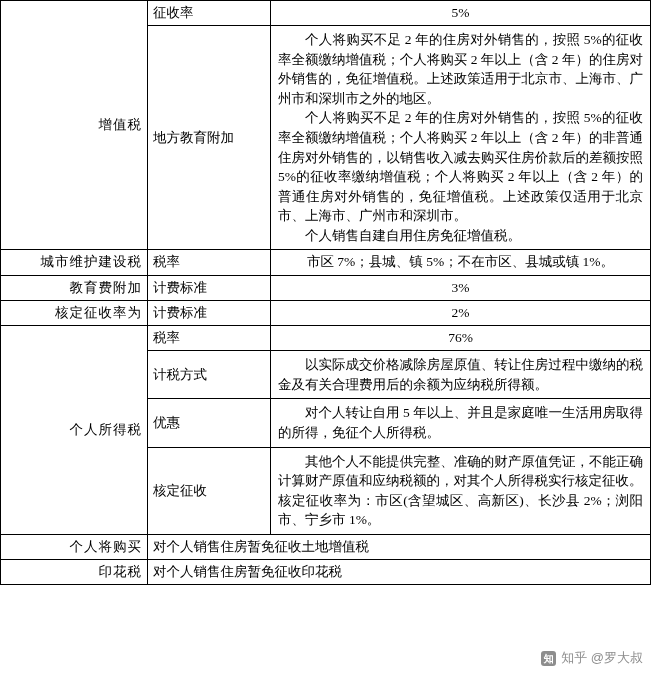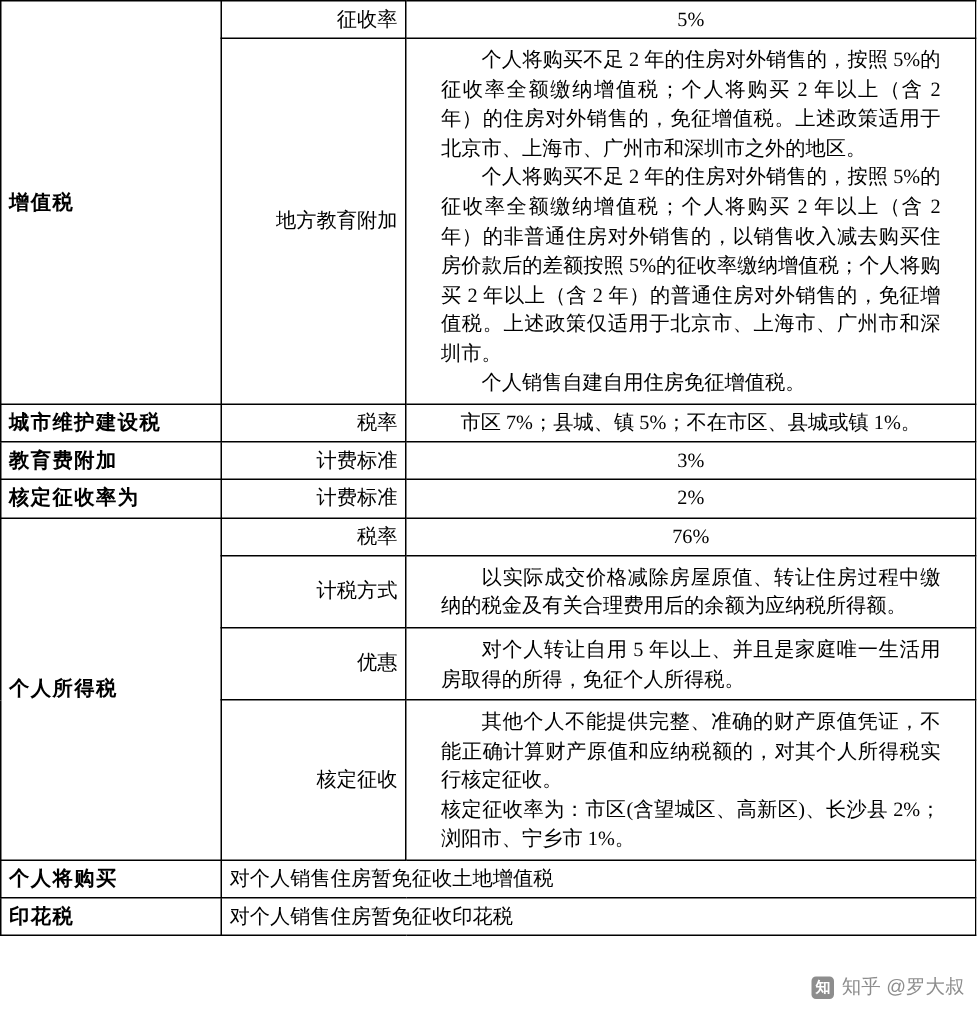--- a/index.html
+++ b/index.html
@@ -22,35 +22,34 @@
   }
   table.tax-table td {
     border: 1px solid #000000;
     vertical-align: middle;
     font-size: 13.5px;
     line-height: 1.35;
     padding: 3px 5px;
   }
   td.col-a {
     width: 136px;
-    text-align: left;
+    text-align: right;
     letter-spacing: 1px;
-    font-weight: bold;
   }
   td.col-b {
     width: 112px;
-    text-align: right;
+    text-align: left;
   }
   td.col-c {
     text-align: center;
   }
   td.col-c.just {
     text-align: justify;
     text-align-last: left;
-    padding: 4px 23px;
+    padding: 4px 7px;
     line-height: 1.45;
   }
   td.col-bc {
     text-align: left;
   }
   .para {
     text-indent: 2em;
     margin: 0;
   }
   .para + .para {

